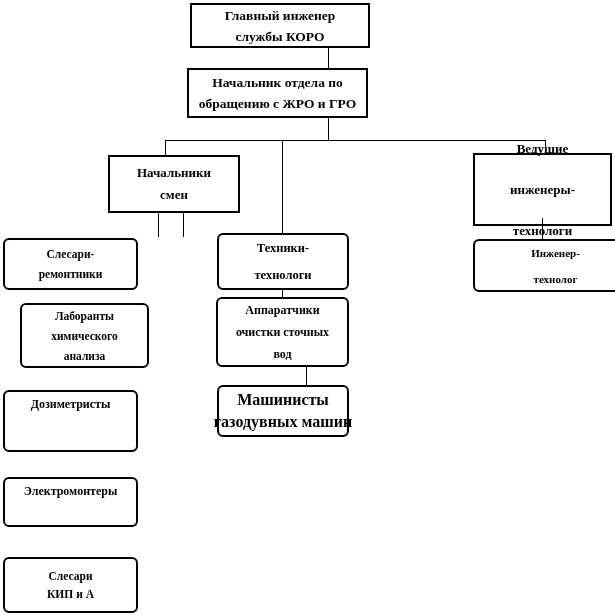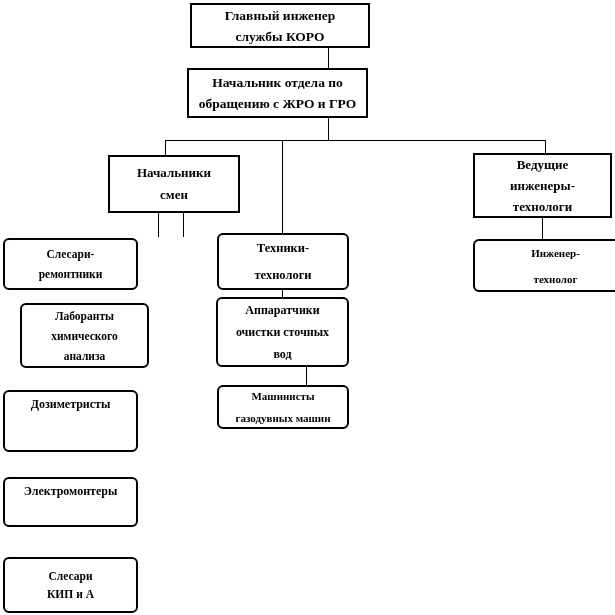--- a/index.html
+++ b/index.html
@@ -52,21 +52,21 @@
   <div class="orgbox fs-lg" style="left:187px; top:68px; width:181px; height:50px;">
     <span>Начальник отдела по</span>
     <span>обращению с ЖРО и ГРО</span>
   </div>
 
   <div class="orgbox fs-md" style="left:108px; top:155px; width:132px; height:58px;">
     <span>Начальники</span>
     <span>смен</span>
   </div>
 
-  <div class="orgbox fs-md" style="left:473px; top:153px; width:139px; height:65px; line-height:21px;">
+  <div class="orgbox fs-md" style="left:473px; top:153px; width:139px; height:73px; line-height:21px;gap:20px;">
     <span>Ведущие</span>
     <span>инженеры-</span>
     <span>технологи</span>
   </div>
 
   <div class="orgbox fs-sm" style="left:3px; top:238px; width:135px; height:52px;">
     <span>Слесари-</span>
     <span>ремонтники</span>
   </div>
 
@@ -93,21 +93,21 @@
     <span>Техники-</span>
     <span>технологи</span>
   </div>
 
   <div class="orgbox fs-sm" style="left:216px; top:297px; width:133px; height:70px; font-size:12px; line-height:22px;">
     <span>Аппаратчики</span>
     <span>очистки сточных</span>
     <span>вод</span>
   </div>
 
-  <div class="orgbox fs-sm" style="left:217px; top:385px; width:132px; height:44px; font-size:11px; line-height:22px;">
+  <div class="orgbox fs-sm" style="left:217px; top:385px; width:132px; height:52px; font-size:16px; line-height:22px;">
     <span>Машинисты</span>
     <span>газодувных машин</span>
   </div>
 
   <div class="orgbox fs-sm" style="left:473px; top:239px; width:165px; height:53px; font-size:11px; line-height:26px;">
     <span>Инженер-</span>
     <span>технолог</span>
   </div>
 
   <div class="line" style="left:328px; top:47px;  width:1px; height:21px;"></div>

